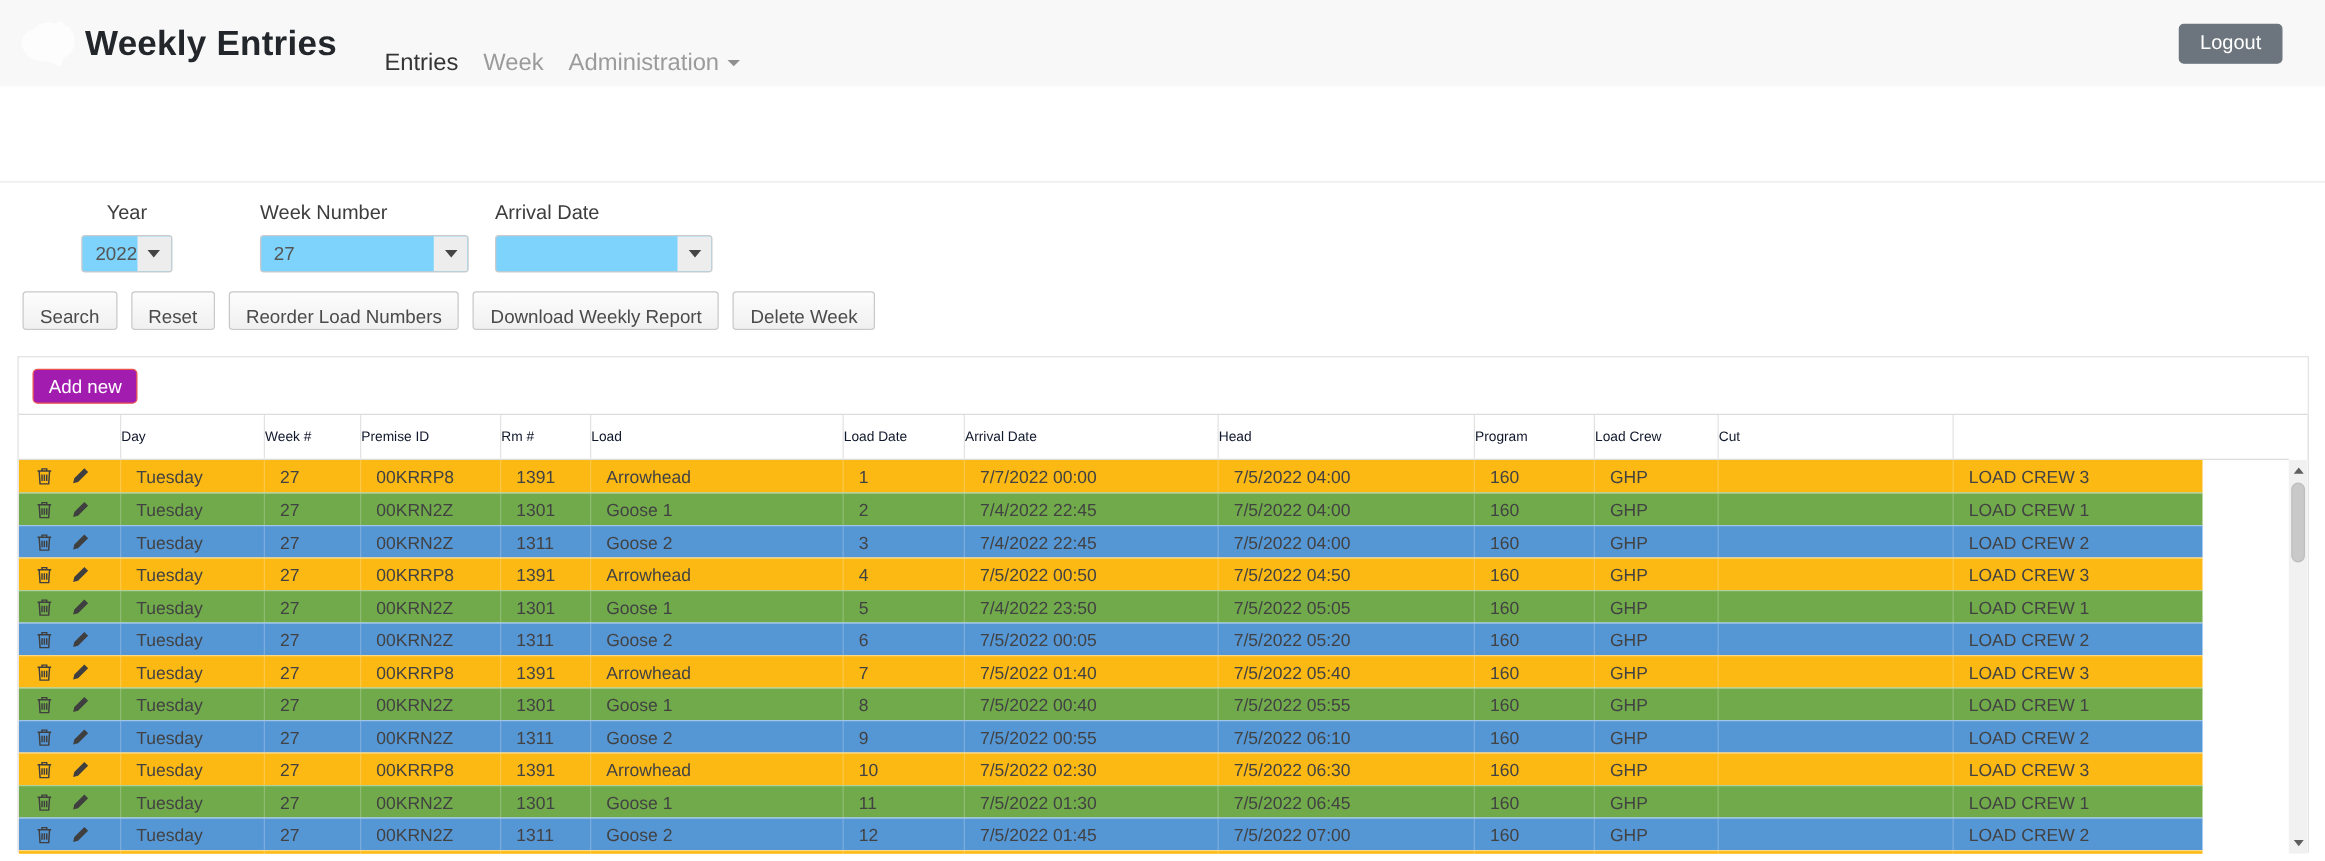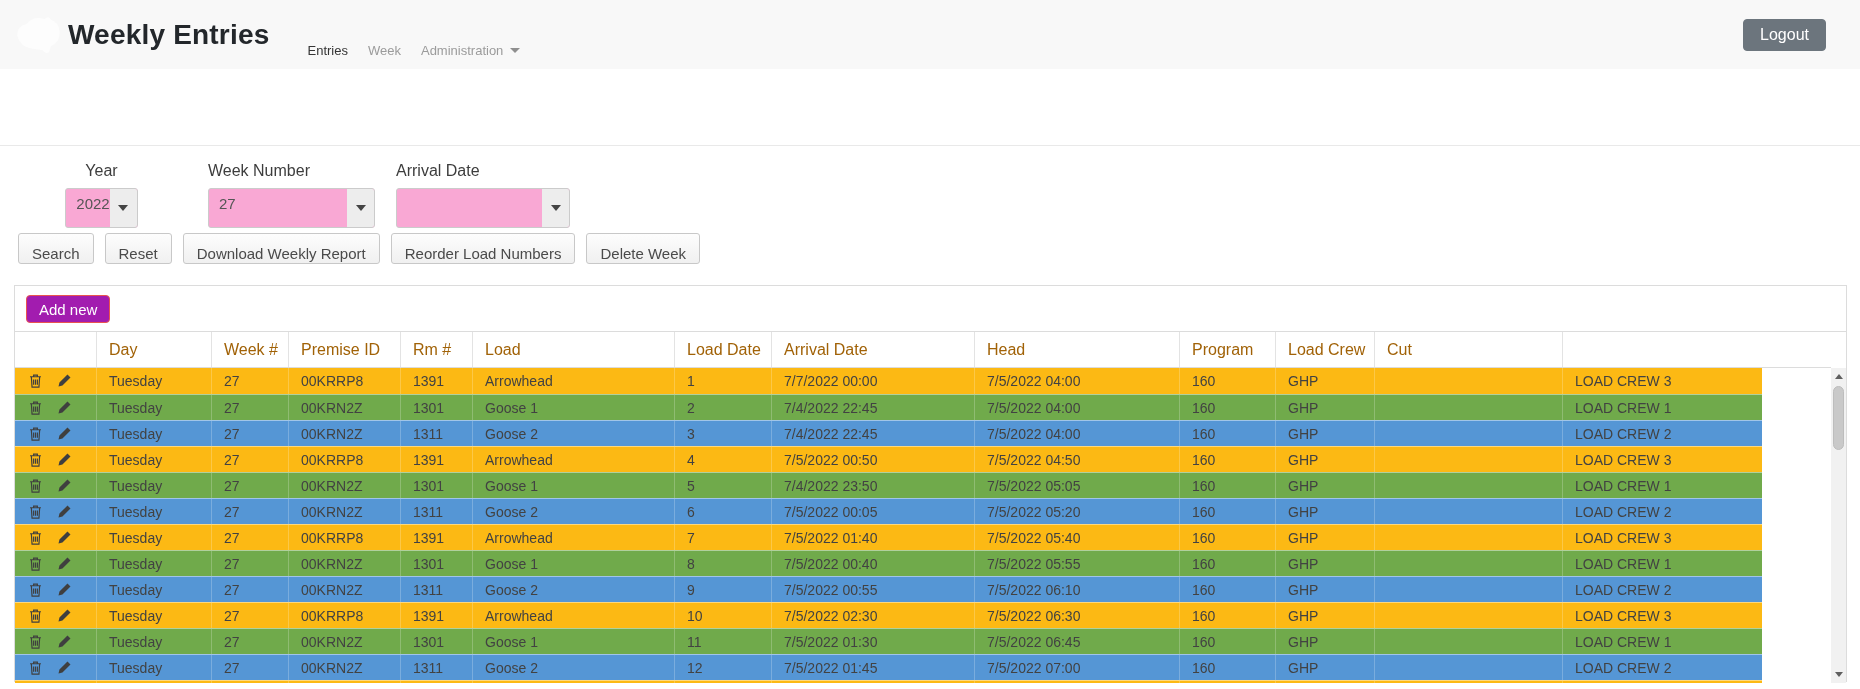--- a/index.html
+++ b/index.html
@@ -10,39 +10,39 @@
   }
 
   
   .navbar {
     position:absolute; top:0; left:0; width:1860px; height:69px;
     background:#f8f8f8; display:flex; align-items:center; padding:0 14px;
   }
   .logo { width:48px; height:50px; margin-right:6px; flex:0 0 auto; }
   .brand { font-size:28px; font-weight:bold; color:#23272b; letter-spacing:.2px; }
   .navlinks { display:flex; align-items:center; gap:20px; margin-left:38px; }
-  .navlink { font-size:13px; color:#9b9b9b; cursor:pointer; text-decoration:none; display:flex; align-items:center;margin-top:32px; }
+  .navlink { font-size:19px; color:#9b9b9b; cursor:pointer; text-decoration:none; display:flex; align-items:center;margin-top:32px; }
   .navlink.active { color:#353535; }
   .caret-down {
     width:0; height:0; border-left:5px solid transparent; border-right:5px solid transparent;
     border-top:5px solid #8f8f8f; margin-left:7px; display:inline-block;
   }
   .logout-btn {
     margin-left:auto; margin-right:20px; height:32px; padding:0 16px;
     background:#6c757d; color:#fff; font-size:16px; border:1px solid #6c757d;
     border-radius:4px; cursor:pointer; font-family:inherit;
   }
 
   .divider { position:absolute; top:145px; left:0; width:1860px; height:1px; background:#e9e9e9; }
 
   
   .filter-group { position:absolute; top:162px; display:flex; flex-direction:column; gap:8px; }
   .filter-label { font-size:16px; color:#3d3d3d; }
   .dropdown {
-    display:flex; height:40px; background:#f9a8d4; border:1px solid #cbcbcb;
+    display:flex; height:30px; background:#7dd3fc; border:1px solid #cbcbcb;
     border-radius:3px; overflow:hidden; cursor:pointer;
   }
   .dd-value { flex:1; font-size:15px; color:#555; padding:6px 0 0 10px; white-space:nowrap; overflow:hidden; }
   .dd-btn { width:27px; background:#ededed; display:flex; align-items:center; justify-content:center; }
   .dd-caret { width:0; height:0; border-left:5px solid transparent; border-right:5px solid transparent; border-top:6px solid #444; }
 
   
   .actions { position:absolute; top:233px; left:18px; display:flex; gap:11px; }
   .btn {
     height:31px; padding:11px 13px; font-size:15px; color:#4a4a4a; font-family:inherit;
@@ -59,21 +59,21 @@
   .add-new-btn {
     height:28px; padding:0 12px; background:#e9544f; border:1px solid #e9544f;
     color:#fff; font-size:15px; border-radius:4px; cursor:pointer; font-family:inherit;
   }
   .grid-head {
     height:36px; border-bottom:1px solid #dcdcdc; display:grid; background:#fff;
     grid-template-columns:81px 115px 77px 112px 72px 202px 97px 203px 205px 96px 99px 188px 200px 1fr;
     width:1816px;
   }
   .hcell {
-    display:flex; align-items:center; padding-left:12px; font-size:16px; color:#a16207;
+    display:flex; align-items:center; padding-left:0; font-size:11px; color:#0f172a;
     border-left:1px solid #e3e3e3; overflow:hidden; white-space:nowrap;
   }
   .hcell:first-child { border-left:none; }
   .grid-body { position:relative; height:315px; overflow:hidden; background:#fff; }
   .grow {
     display:grid; width:1747px; height:26px; align-items:center; cursor:default;
     grid-template-columns:81px 115px 77px 112px 72px 202px 97px 203px 205px 96px 99px 188px 200px;
     border-top:1px solid rgba(255,255,255,0.45);
   }
   .grow:first-child { border-top:none; }
@@ -140,22 +140,22 @@
       <span class="dd-value"></span>
       <span class="dd-btn">
           <span class="dd-caret"></span>
         </span>
     </div>
   </div>
 
   <div class="actions">
     <button class="btn">Search</button>
     <button class="btn">Reset</button>
+    <button class="btn">Reorder Load Numbers</button>
     <button class="btn">Download Weekly Report</button>
-    <button class="btn">Reorder Load Numbers</button>
     <button class="btn">Delete Week</button>
   </div>
 
   <section class="grid">
     <div class="grid-toolbar">
       <button class="add-new-btn" style="background: #a21caf;">Add new</button>
     </div>
     <div class="grid-head" id="grid-head">
         <div class="hcell"></div>
         <div class="hcell">Day</div>

